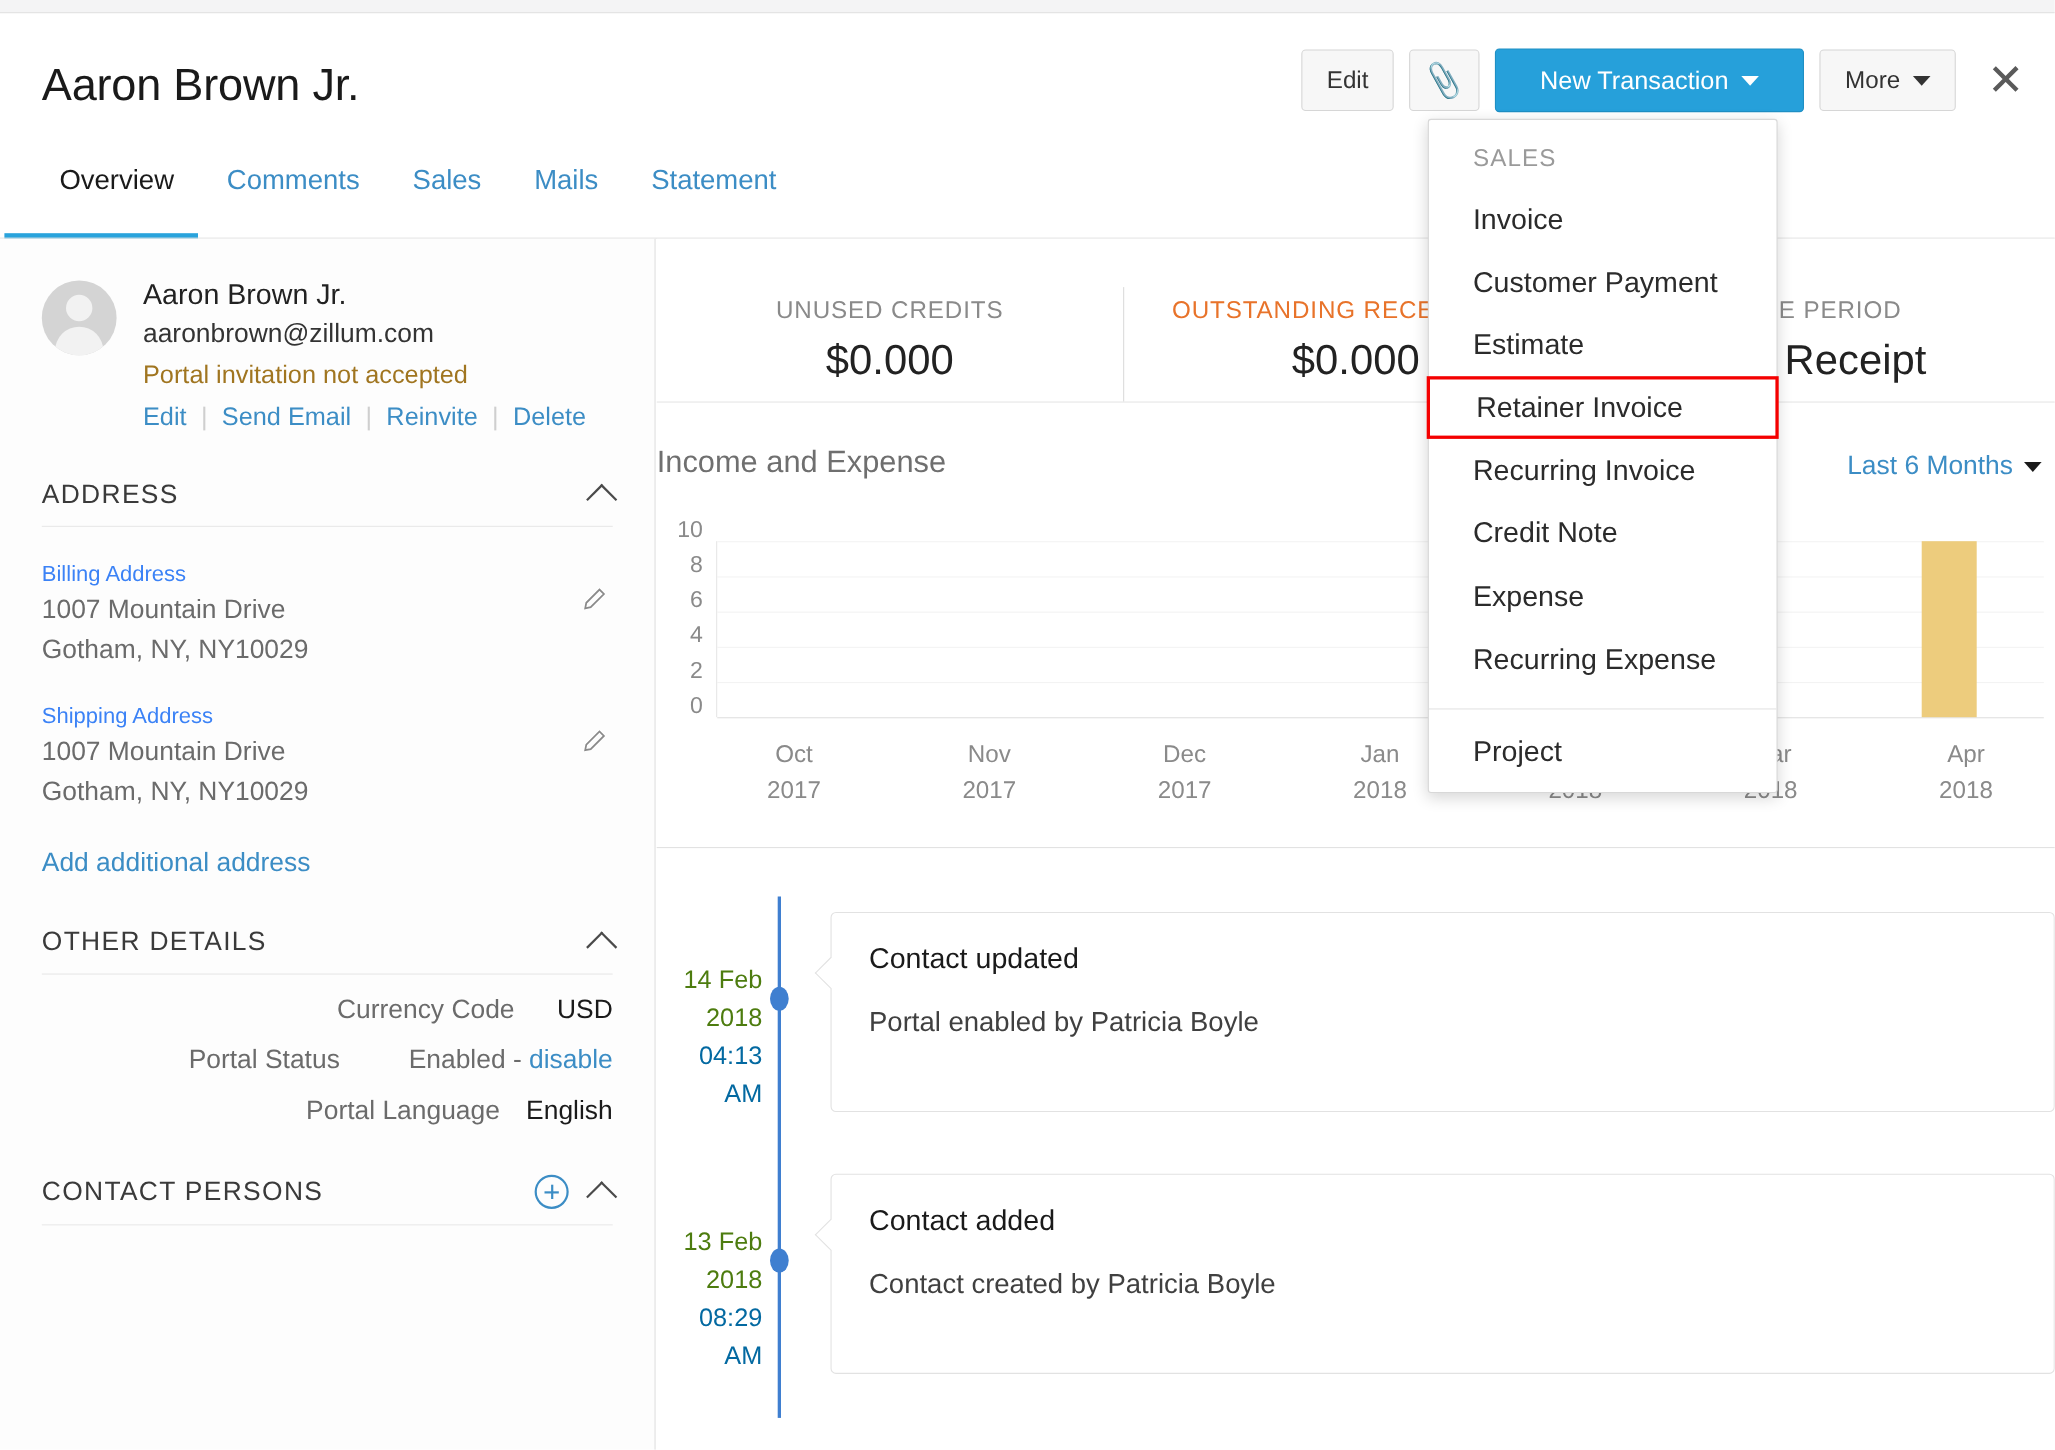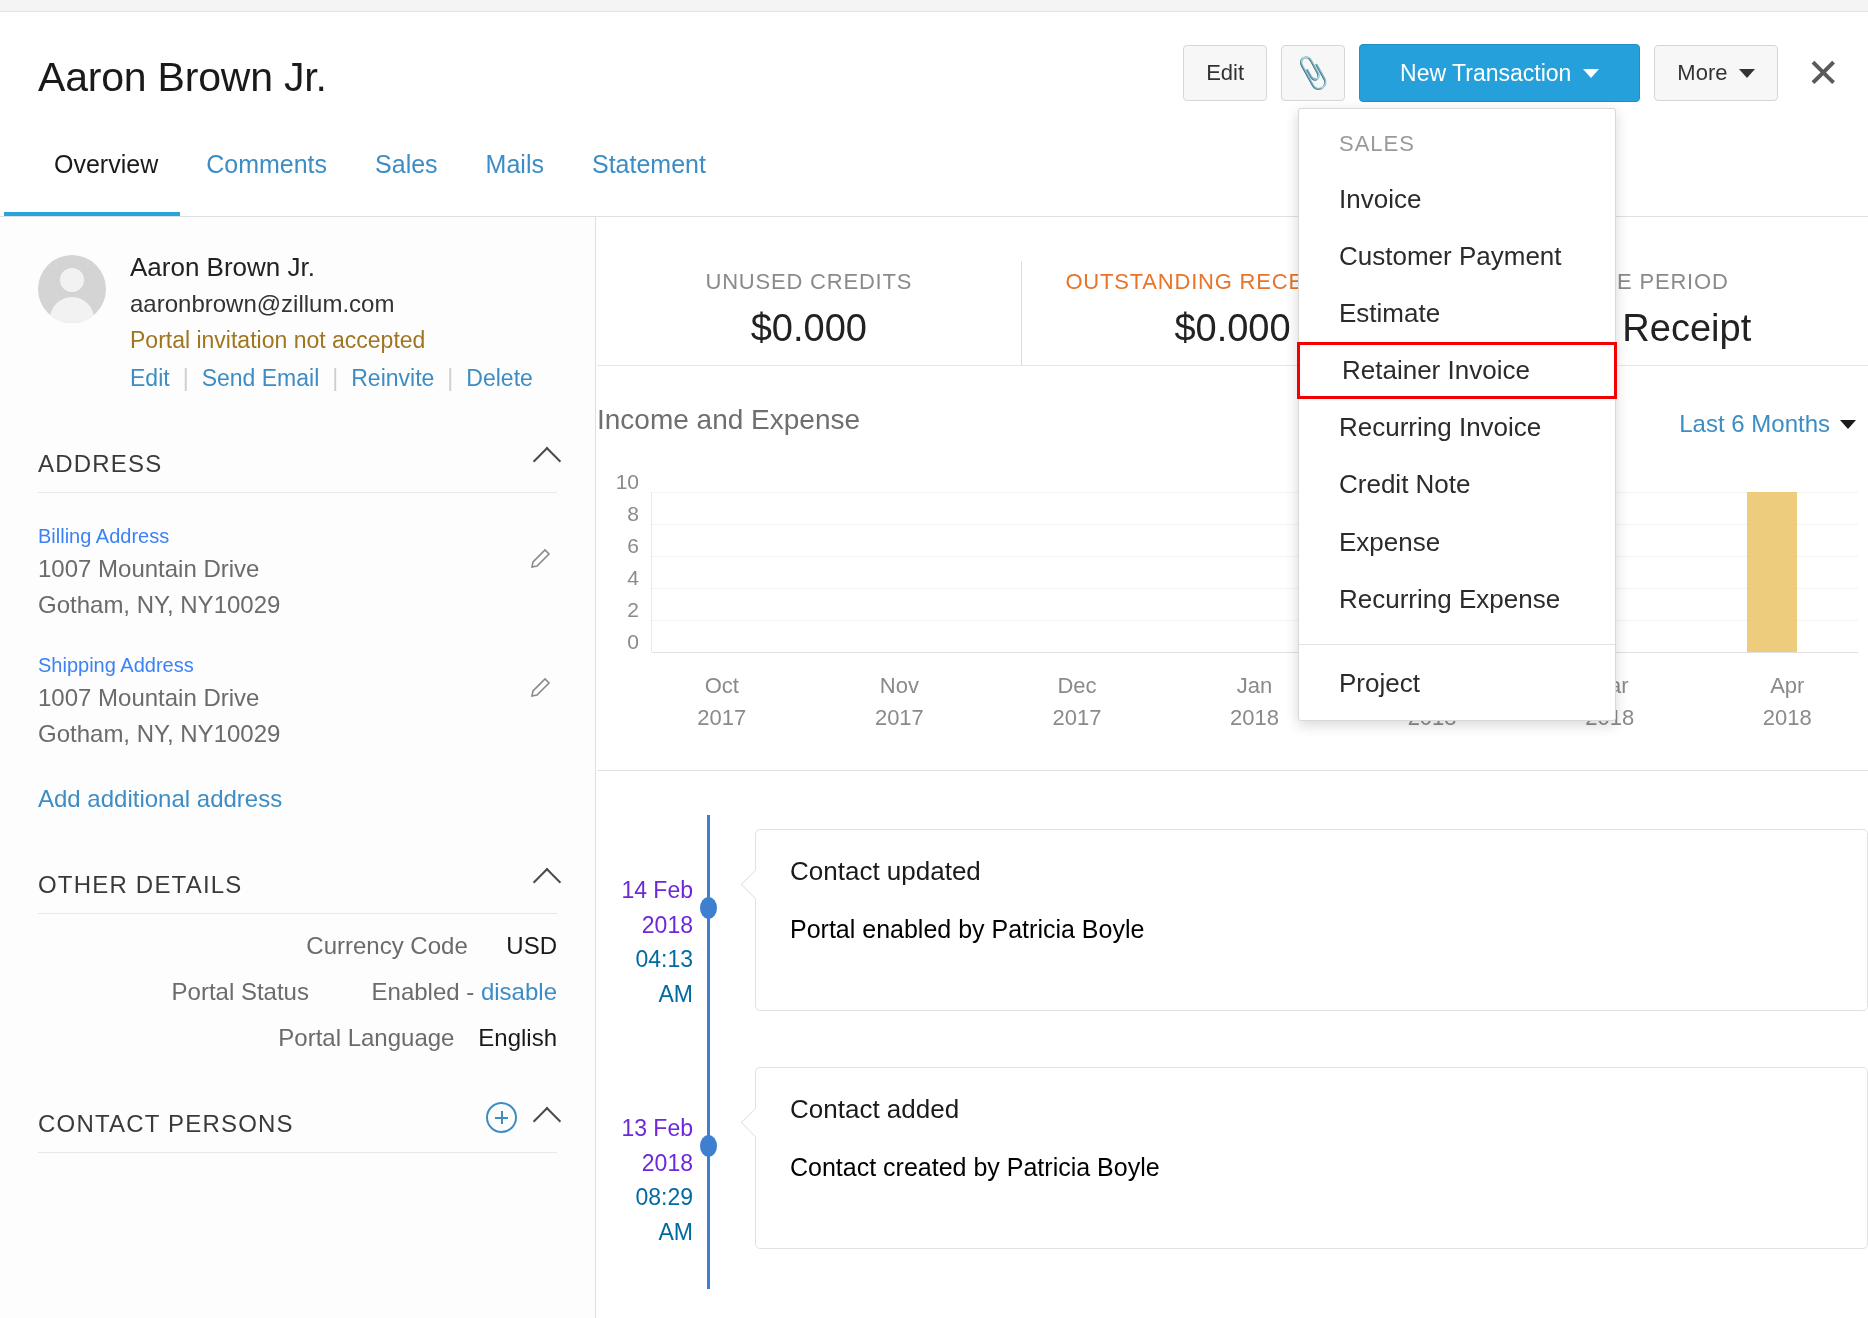--- a/index.html
+++ b/index.html
@@ -99,21 +99,21 @@
   .portal-note { font-size:23px; color:#a07520; line-height:1.55; margin-top:2px;}
   .linkrow { margin-top:6px; display:flex; align-items:center; font-size:23px; }
   .linkrow a { color:#3c8dc5; text-decoration:none; cursor:pointer; }
   .linkrow .sep { color:#cfcfcf; margin:0 13px; }
 
   .section-head {
     display:flex; align-items:center; justify-content:space-between;
     padding-top:44px; padding-bottom:14px;
   }
   .section-title {
-    font-size:24px; letter-spacing:1.2px; color:#3a3a3a; font-weight:400;margin-top:14px;
+    font-size:24px; letter-spacing:1.2px; color:#3a3a3a; font-weight:400;
   }
   .section-head-right { display:flex; align-items:center; gap:20px; }
   .chev {
     display:inline-block; width:20px; height:20px;
     border-left:2.5px solid #4a4a4a; border-top:2.5px solid #4a4a4a;
     transform:rotate(45deg); margin-top:8px; cursor:pointer;
   }
   .plus-circle {
     width:31px; height:31px; border-radius:50%; border:2px solid #3c8dc5;
     position:relative; cursor:pointer;
@@ -200,38 +200,38 @@
   
   .timeline { position:relative; padding-top:58px; }
   .tl-axis {
     position:absolute; left:110px; top:44px; width:3px; bottom:-40px;
     background:#3f7fd0;
   }
   .tl-item { position:relative; display:flex; margin-bottom:56px; }
   .tl-time {
     width:96px; text-align:right; padding-top:44px; flex:0 0 auto;
   }
-  .tl-date { font-size:23px; color:#6d28d9; display:block; line-height:1.5; }
+  .tl-date { font-size:23px; color:#4d7c0f; display:block; line-height:1.5; }
   .tl-hour { font-size:23px; color:#0369a1; display:block; line-height:1.5; }
   .tl-dot {
     position:absolute; left:103px; top:68px; width:17px; height:22px;
     border-radius:50%; background:#3f7fd0;
   }
   .tl-card {
     margin-left:62px; flex:1; border:1px solid #e2e2e2; border-radius:5px;
     background:#fff; padding:26px 34px 30px 34px; position:relative;
   }
   .tl-card::before {
     content:""; position:absolute; left:-11px; top:44px;
     width:20px; height:20px; background:#fff;
     border-left:1px solid #e2e2e2; border-bottom:1px solid #e2e2e2;
     transform:rotate(45deg);
   }
   .tl-head { font-size:26px; color:#1a1a1a; }
-  .tl-sub { font-size:25px; color:#000000; margin-top:28px; }
+  .tl-sub { font-size:25px; color:#404040; margin-top:28px; }
 
   
   .menu {
     position:absolute; left:1298px; top:108px; width:318px;
     background:#fff; border:1px solid #d8d8d8; border-radius:3px;
     box-shadow:0 4px 14px rgba(0,0,0,0.16);
     padding:16px 0 8px 0; z-index:50;
   }
   .menu-header {
     font-size:22px; letter-spacing:1px; color:#9a9a9a;

